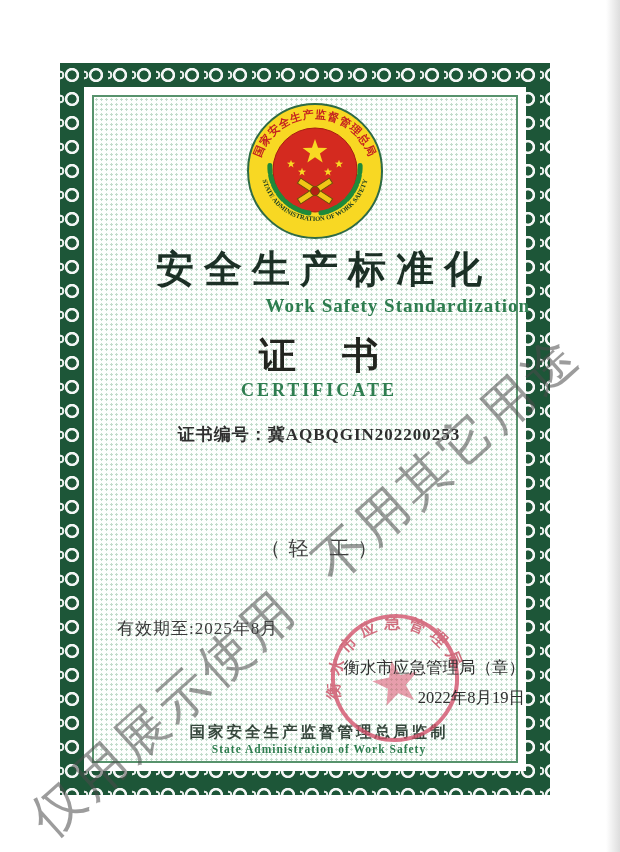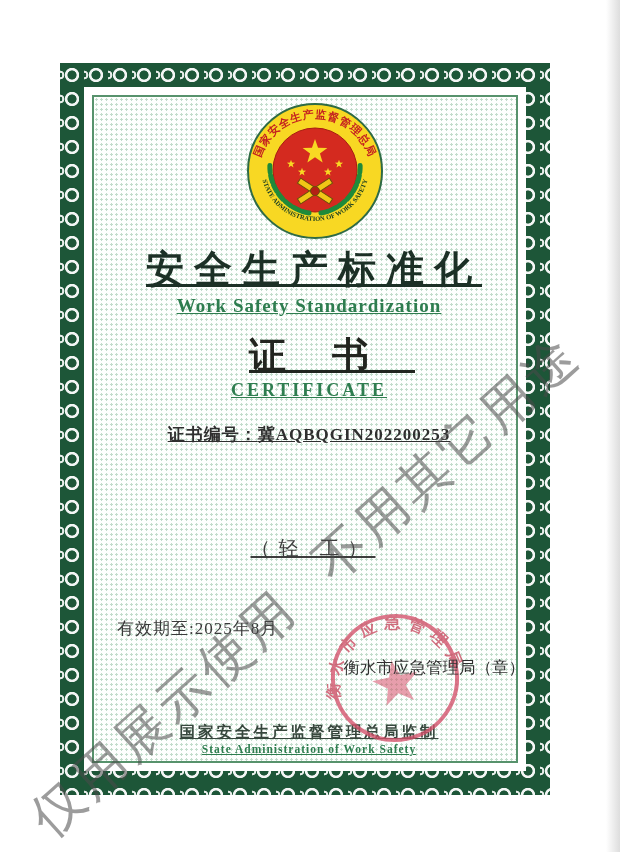--- a/index.html
+++ b/index.html
@@ -31,24 +31,24 @@
   .frame-inner{
     position:absolute;inset:24px;background:#ffffff;
   }
   .content{
     position:absolute;inset:8px;
     border:2px solid #57926c;
     background-color:#fdfefd;
     background-image:radial-gradient(circle,#c2dccb 1px, transparent 1.3px);
     background-size:5px 5px;
   }
-  .row{position:absolute;left:4px;width:100%;text-align:center;white-space:nowrap;text-decoration:underline;}
+  .row{position:absolute;left:14px;width:100%;text-align:center;white-space:nowrap;}
   .emblem{position:absolute;left:151px;top:4px;width:140px;height:140px;}
   .title-zh{top:147px;font-size:38px;font-weight:bold;color:#1c3026;letter-spacing:10px;padding-left:10px;box-sizing:border-box;}
-  .title-en{top:198px;font-size:19px;font-weight:bold;color:#2e7d4f;letter-spacing:1px;}
+  .title-en{top:198px;font-size:19px;font-weight:bold;color:#2e7d4f;letter-spacing:1px;text-align:right;}
   .cert-zh{top:234px;font-size:37px;font-weight:bold;color:#22251f;letter-spacing:46px;padding-left:46px;box-sizing:border-box;}
   .cert-en{top:283px;font-size:18px;font-weight:bold;color:#2e7d4f;letter-spacing:3px;}
   .cert-no{top:314px;font-size:17px;font-weight:bold;color:#2f2f2f;letter-spacing:1px;margin-top:12px;}
   .company{top:353px;font-size:22px;color:#4f4f4f;letter-spacing:4px;}
   .grade{top:398px;font-size:25px;font-weight:bold;color:#2b2b2b;letter-spacing:5px;padding-left:5px;box-sizing:border-box;}
   .industry{top:438px;font-size:20px;color:#3d3d3d;letter-spacing:8px;padding-left:8px;box-sizing:border-box;}
   .valid{position:absolute;left:23px;top:520px;font-size:17px;color:#3a3a3a;letter-spacing:1px;white-space:nowrap;text-align:center;}
   .stamp{position:absolute;left:231px;top:511px;width:140px;height:140px;z-index:4;}
   .issuer{position:absolute;left:231px;top:560px;width:200px;text-align:right;z-index:5;}
   .issuer-name{font-size:16.5px;color:#2f2f2f;white-space:nowrap;}
@@ -121,20 +121,21 @@
             <circle cx="70" cy="70" r="62" fill="none" stroke="#d4506a" stroke-width="4"></circle>
             <use href="#starShape" transform="translate(70,76) scale(1.85)" fill="#d4506a" opacity="0.7"></use>
             <text font-size="16" font-weight="bold" fill="#c94a60" letter-spacing="7">
               <textPath href="#stampArc" startOffset="50%" text-anchor="middle">衡水市应急管理局</textPath>
             </text>
           </g>
         </svg>
 
         <div class="issuer">
           <div class="issuer-name">衡水市应急管理局（章）</div>
+          <div class="issuer-date">2022年8月19日</div>
         </div>
 
         <div class="row footer-zh">国家安全生产监督管理总局监制</div>
         <div class="row footer-en">State Administration of Work Safety</div>
 
       </div>
     </div>
   </div>
 
   <div class="watermark">仅用展示使用 不用其它用途</div>

